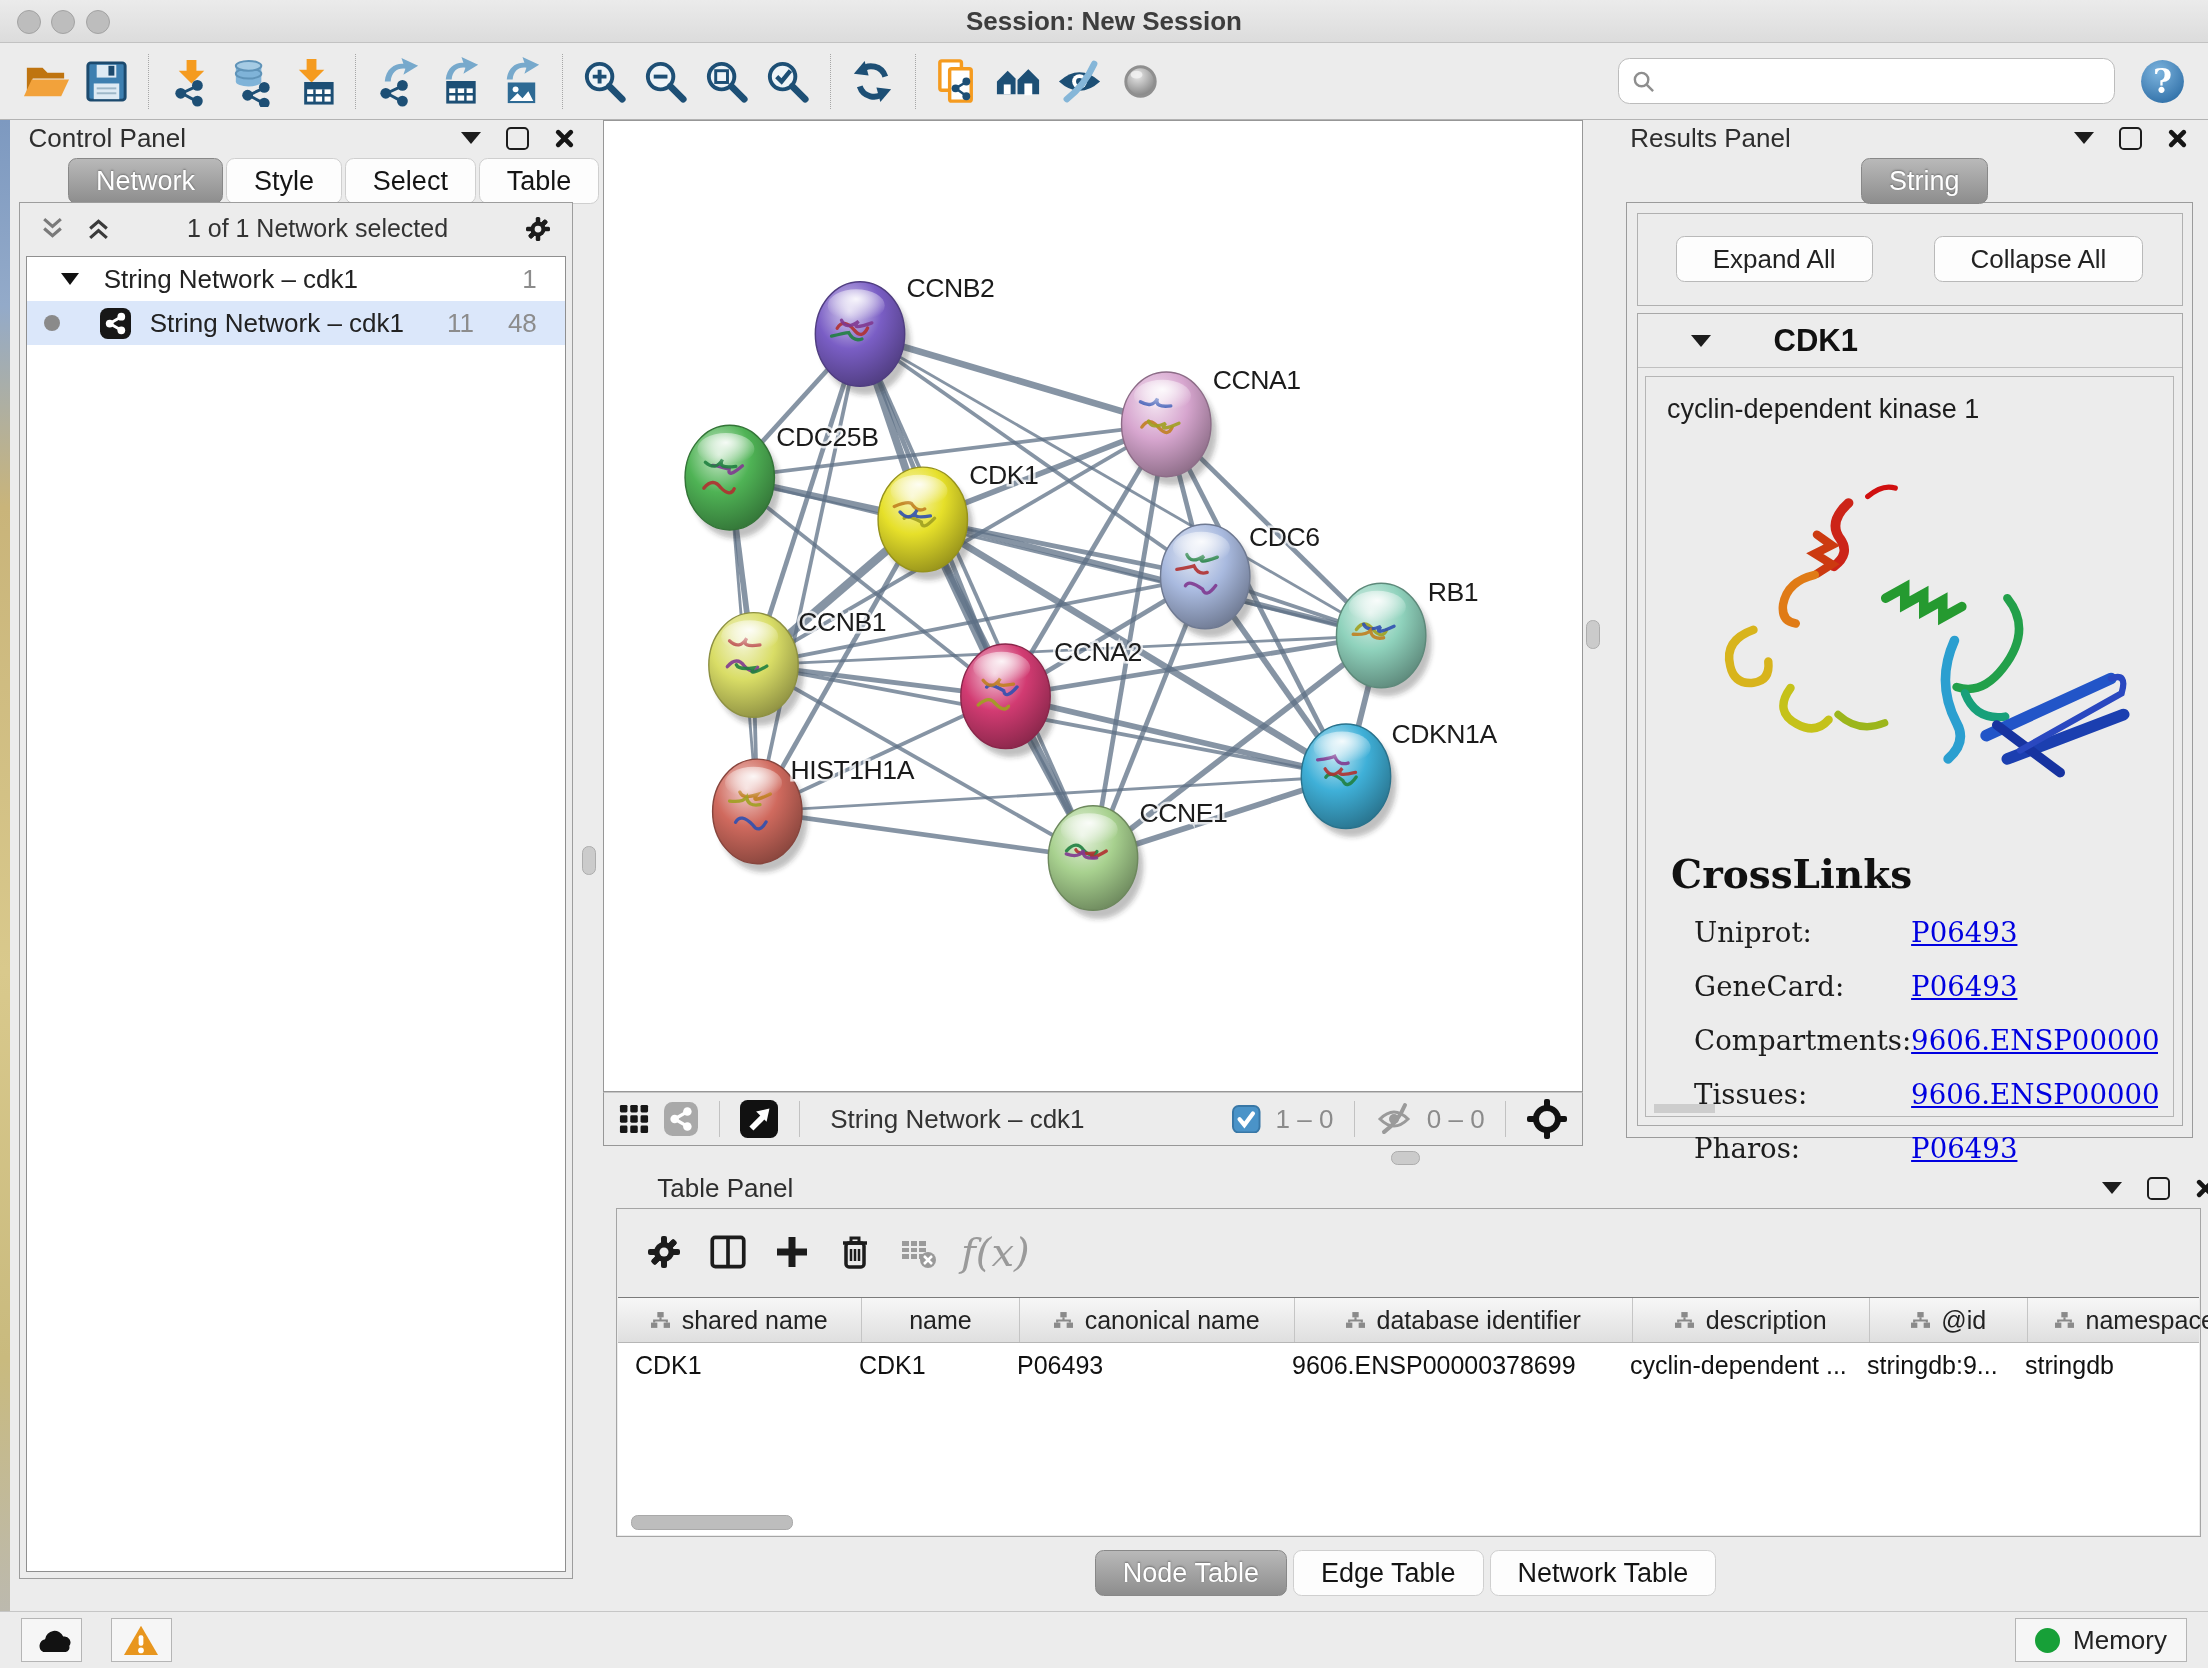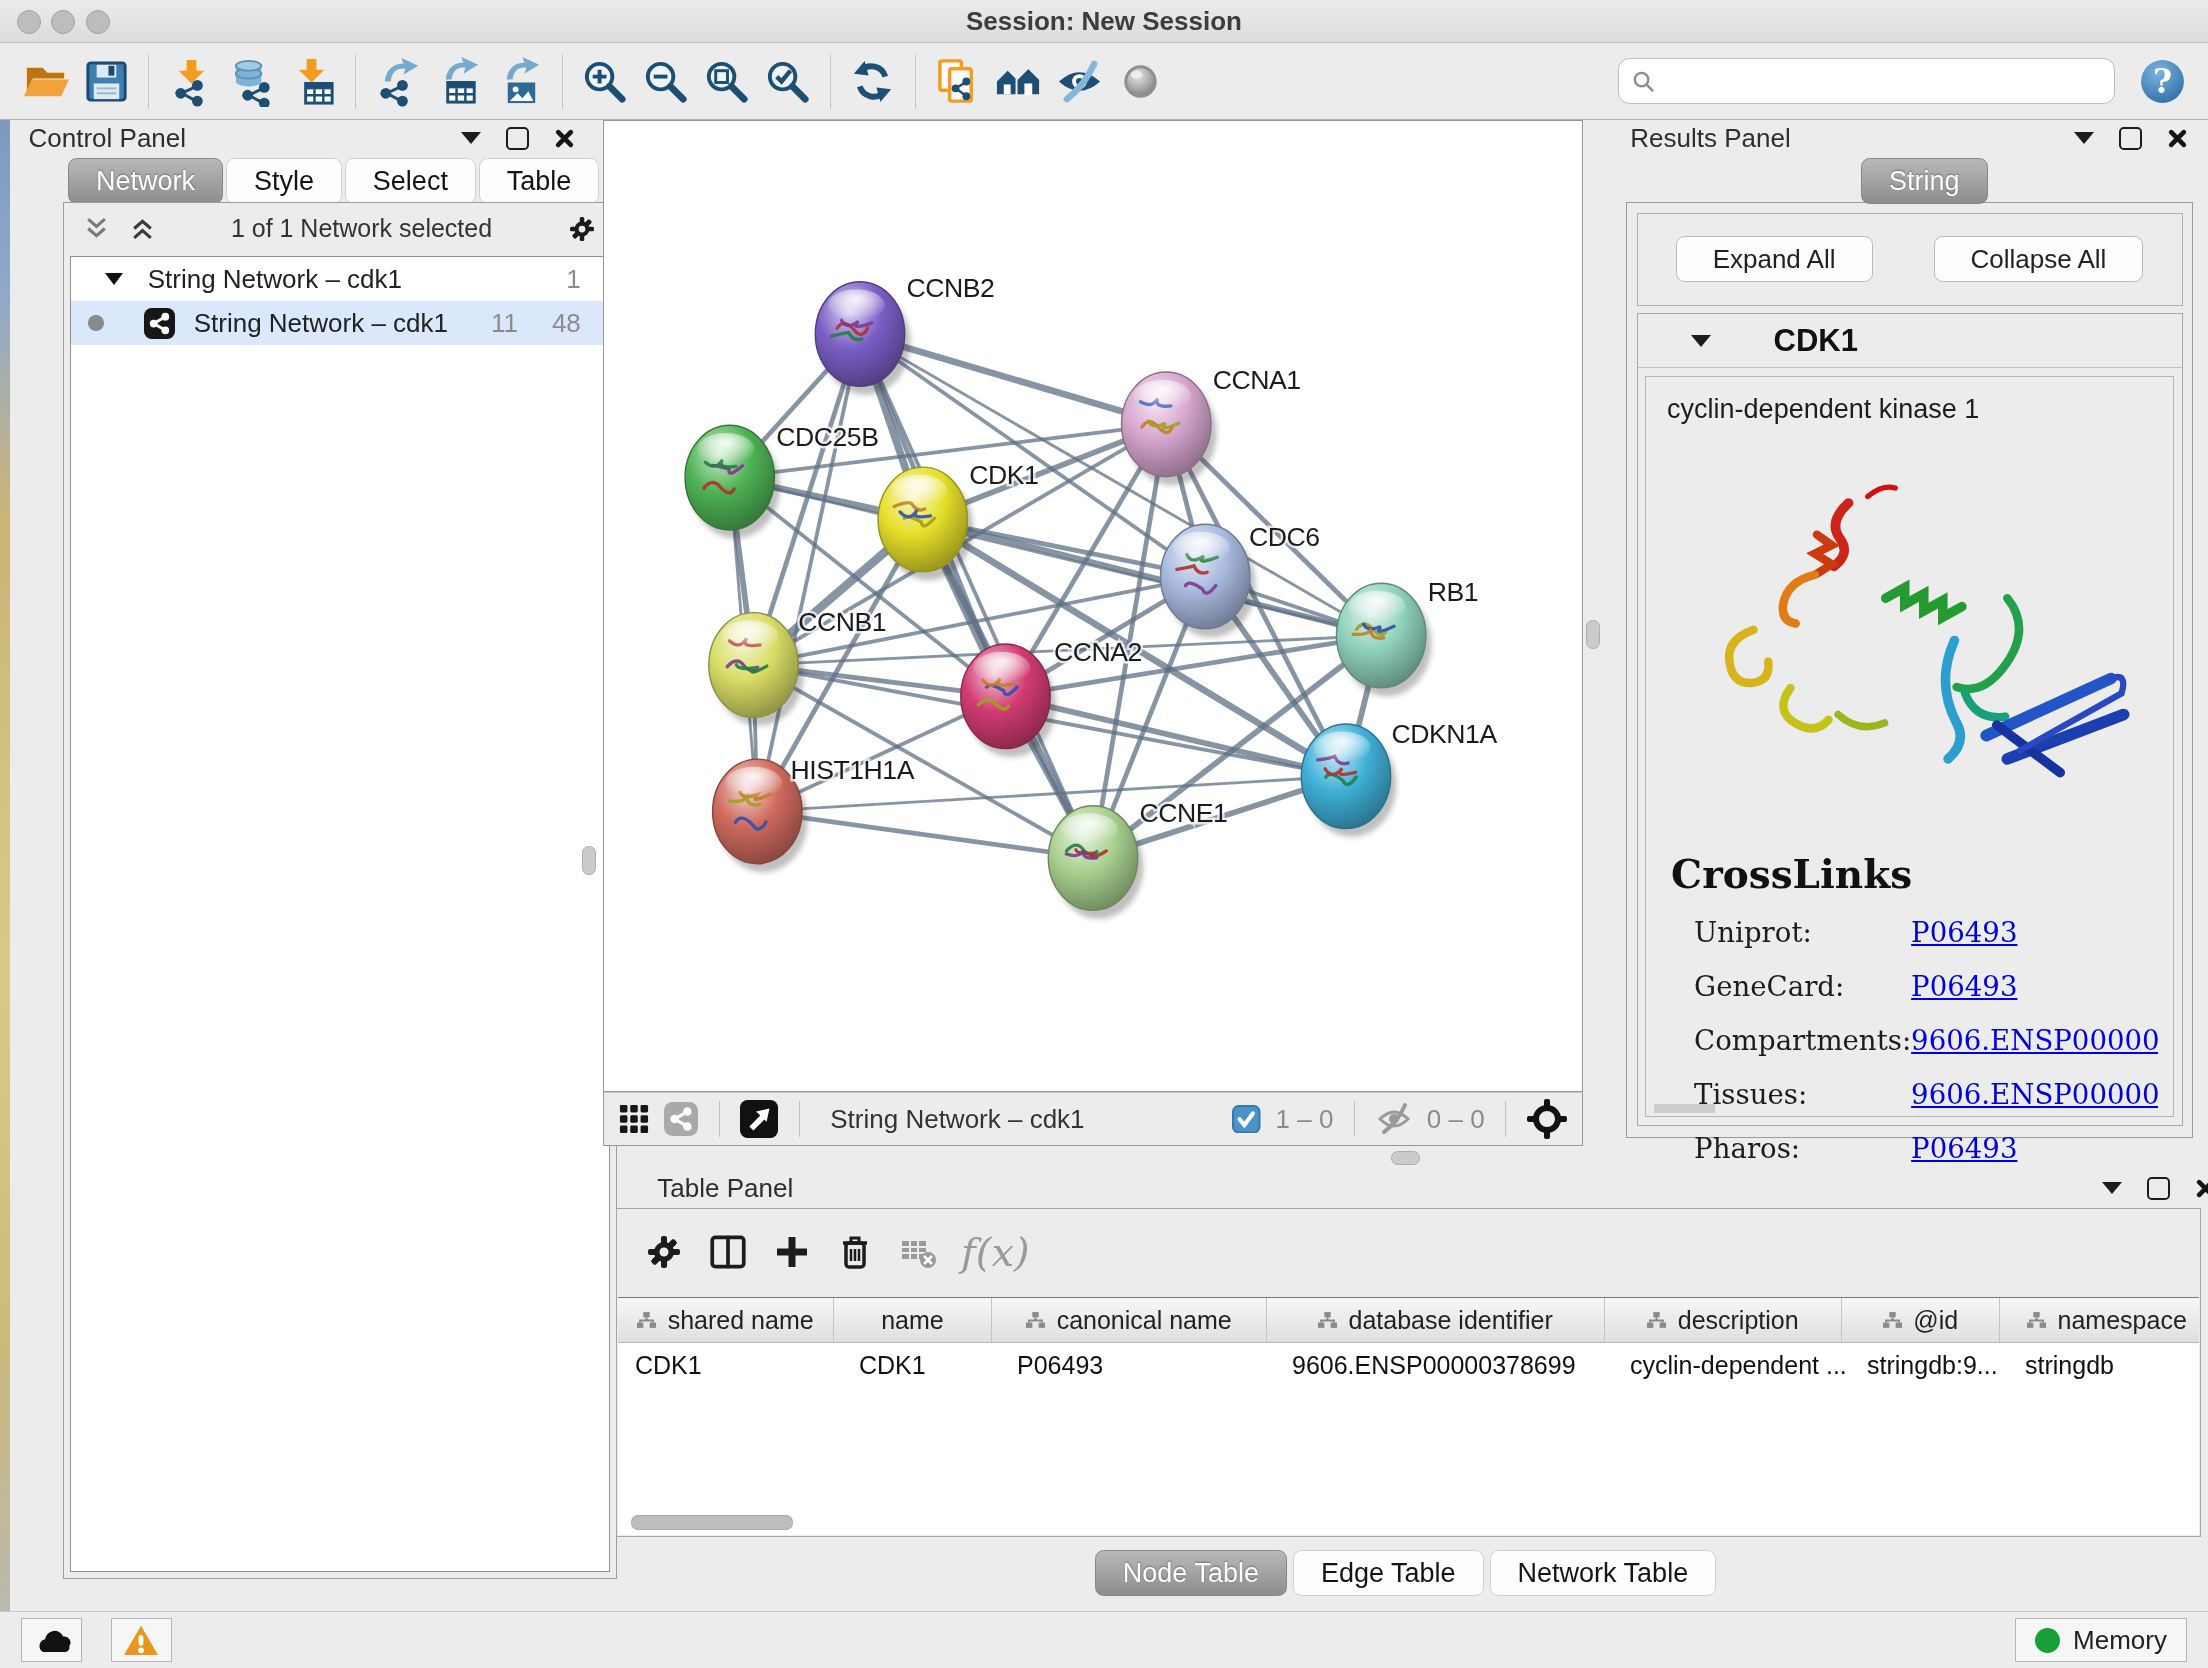--- a/index.html
+++ b/index.html
@@ -28,21 +28,21 @@
     border-top:12.4px solid #1c1c1c;}
   .ph-sq{width:19px;height:19px;border:2.9px solid #1c1c1c;border-radius:4.8px;}
   .tabs{display:flex;gap:2.9px;}
   .tab{padding:0 27px;height:44px;line-height:44px;background:#fdfdfd;border:1px solid #cfcfcf;
     border-radius:8.6px;font-size:27px;color:#141414;}
   .tab.selected{background:linear-gradient(#b9b9b9,#8d8d8d);color:#fff;border-color:#888;
     text-shadow:0 -1px 1.9px rgba(0,0,0,.35);}
   
   #cp-head{left:9.5px;top:120px;width:582px;padding-left:19px;box-sizing:border-box;padding-right:17px;}
   #control-tabs{position:absolute;left:68px;top:158px;}
-  #cp-box{position:absolute;left:19px;top:202px;width:552px;height:1375px;border:1px solid #9d9d9d;background:#ececec;margin-left:44px;}
+  #cp-box{position:absolute;left:19px;top:202px;width:552px;height:1375px;border:1px solid #9d9d9d;background:#ececec;}
   #cp-tree-head{height:51px;display:flex;align-items:center;padding:0 19px;gap:19px;}
   #cp-status{flex:1;text-align:center;font-size:25px;color:#333;}
   #cp-list{position:absolute;left:5.7px;right:5.7px;top:53px;bottom:5.7px;background:#fff;border:1px solid #8f8f8f;}
   .tree-row{height:44px;display:flex;align-items:center;font-size:26px;}
   .tr-tri{width:0;height:0;border-left:9.5px solid transparent;border-right:9.5px solid transparent;
     border-top:12.4px solid #111;margin-left:34px;}
   .tree-row .lbl{margin-left:25px;}
   .tree-row .cnt{color:#8c8c8c;margin-left:auto;margin-right:28.5px;}
   #tree-child{background:#dbe7fa;}
   #tree-child .dot{width:16px;height:16px;border-radius:50%;background:#8a8a8a;margin-left:17px;}
@@ -743,21 +743,21 @@
       <svg width="40" height="40" viewBox="0 0 40 40">
           <rect x="4" y="9" width="24" height="18" fill="#9a9a9a"></rect>
           <path d="M4 15 h24 M4 21 h24 M12 9 v18 M20 9 v18" stroke="#ececec" stroke-width="2"></path>
           <circle cx="30" cy="28" r="8" fill="#9a9a9a"></circle>
           <path d="M26 24 l8 8 M34 24 l-8 8" stroke="#fff" stroke-width="2.5"></path>
         </svg>
       <span id="fx-label">f(x)</span>
     </div>
     <div id="tp-table">
       <div id="table-header">
-          <div class="th" style="width: 216px;">
+          <div class="th" style="width: 244px;">
             <svg width="19" height="17" viewBox="0 0 18 16">
               <g fill="#8a8a8a">
                 <rect x="6" y="0" width="6" height="5"></rect>
                 <rect x="0" y="10" width="6" height="5"></rect>
                 <rect x="12" y="10" width="6" height="5"></rect>
               </g>
               <path d="M9 5 v3 M3 10 v-2 h12 v2" stroke="#8a8a8a" stroke-width="2" fill="none"></path>
             </svg>
             <span>shared name</span>
           </div>

